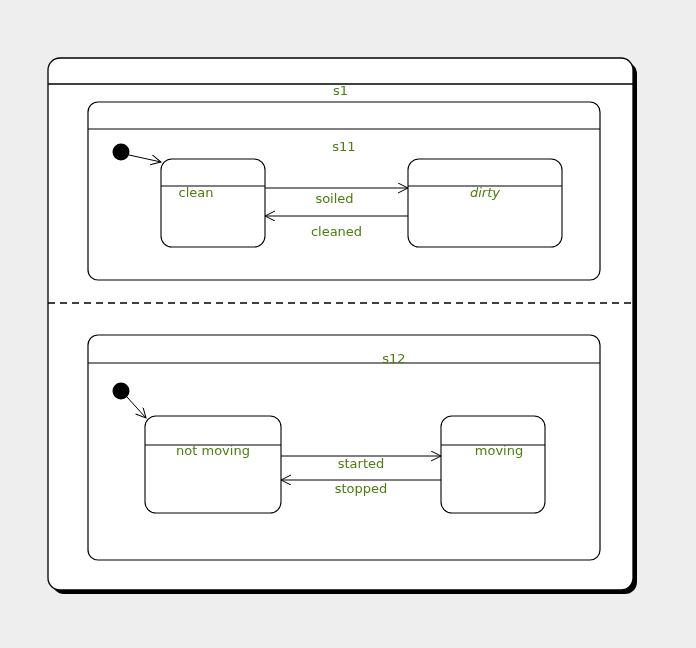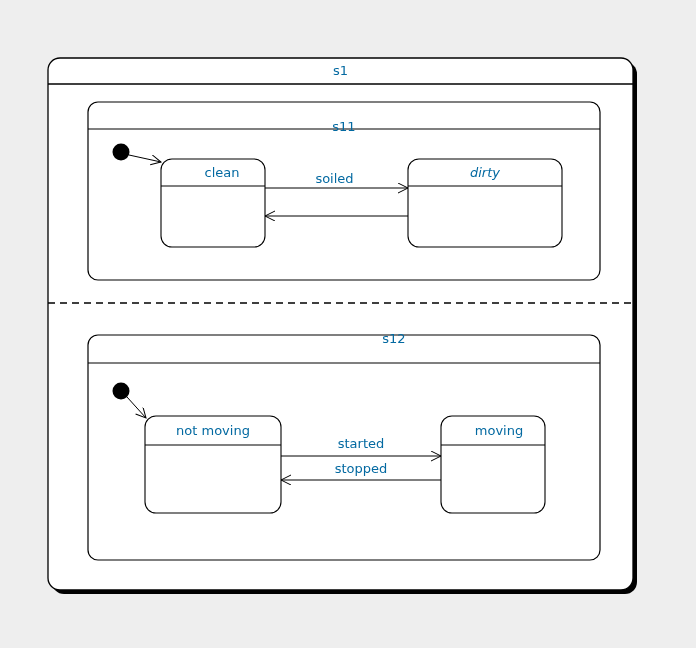--- a/index.html
+++ b/index.html
@@ -20,24 +20,25 @@
   }
   #diagram-svg {
     position: absolute;
     top: 0;
     left: 0;
   }
   .lbl {
     position: absolute;
     font-family: "DejaVu Sans", sans-serif;
     font-size: 13px;
-    color: #0369a1;
+    color: #4d7c0f;
     white-space: nowrap;
     text-align: center;
     line-height: 1;
+    margin-top: 20px;
   }
   .region-title {
     font-size: 13px;
   }
   .state-title {
     font-size: 13px;
   }
   .transition-label {
     font-size: 13px;
   }
@@ -93,26 +94,27 @@
     <line x1="281" y1="456" x2="441" y2="456" stroke="#000000" stroke-width="1" marker-end="url(#arrowOpen)"></line>
 
     <line x1="441" y1="480" x2="281" y2="480" stroke="#000000" stroke-width="1" marker-end="url(#arrowOpen)"></line>
 
   </svg>
 
   <div class="lbl region-title" style="left:48px; top:64px; width:585px;">s1</div>
 
   <div class="lbl region-title" style="left:88px; top:120px; width:512px;">s11</div>
 
-  <div class="lbl state-title" style="left:170px; top:166px; width:104px;">clean</div>
+  <div class="lbl state-title" style="left:144px; top:166px; width:104px;">clean</div>
 
   <div class="lbl state-title" style="left:408px; top:166px; width:154px;font-style:italic;">dirty</div>
 
   <div class="lbl transition-label" style="left:265px; top:172px; width:139px;">soiled</div>
 
+  <div class="lbl transition-label" style="left:265px; top:205px; width:143px;">cleaned</div>
 
   <div class="lbl region-title" style="left:88px; top:332px; width:612px;">s12</div>
 
   <div class="lbl state-title" style="left:145px; top:424px; width:136px;">not moving</div>
 
   <div class="lbl state-title" style="left:441px; top:424px; width:116px;">moving</div>
 
   <div class="lbl transition-label" style="left:281px; top:462px; width:160px;">stopped</div>
 
   <div class="lbl transition-label" style="left:281px; top:437px; width:160px;">started</div>

